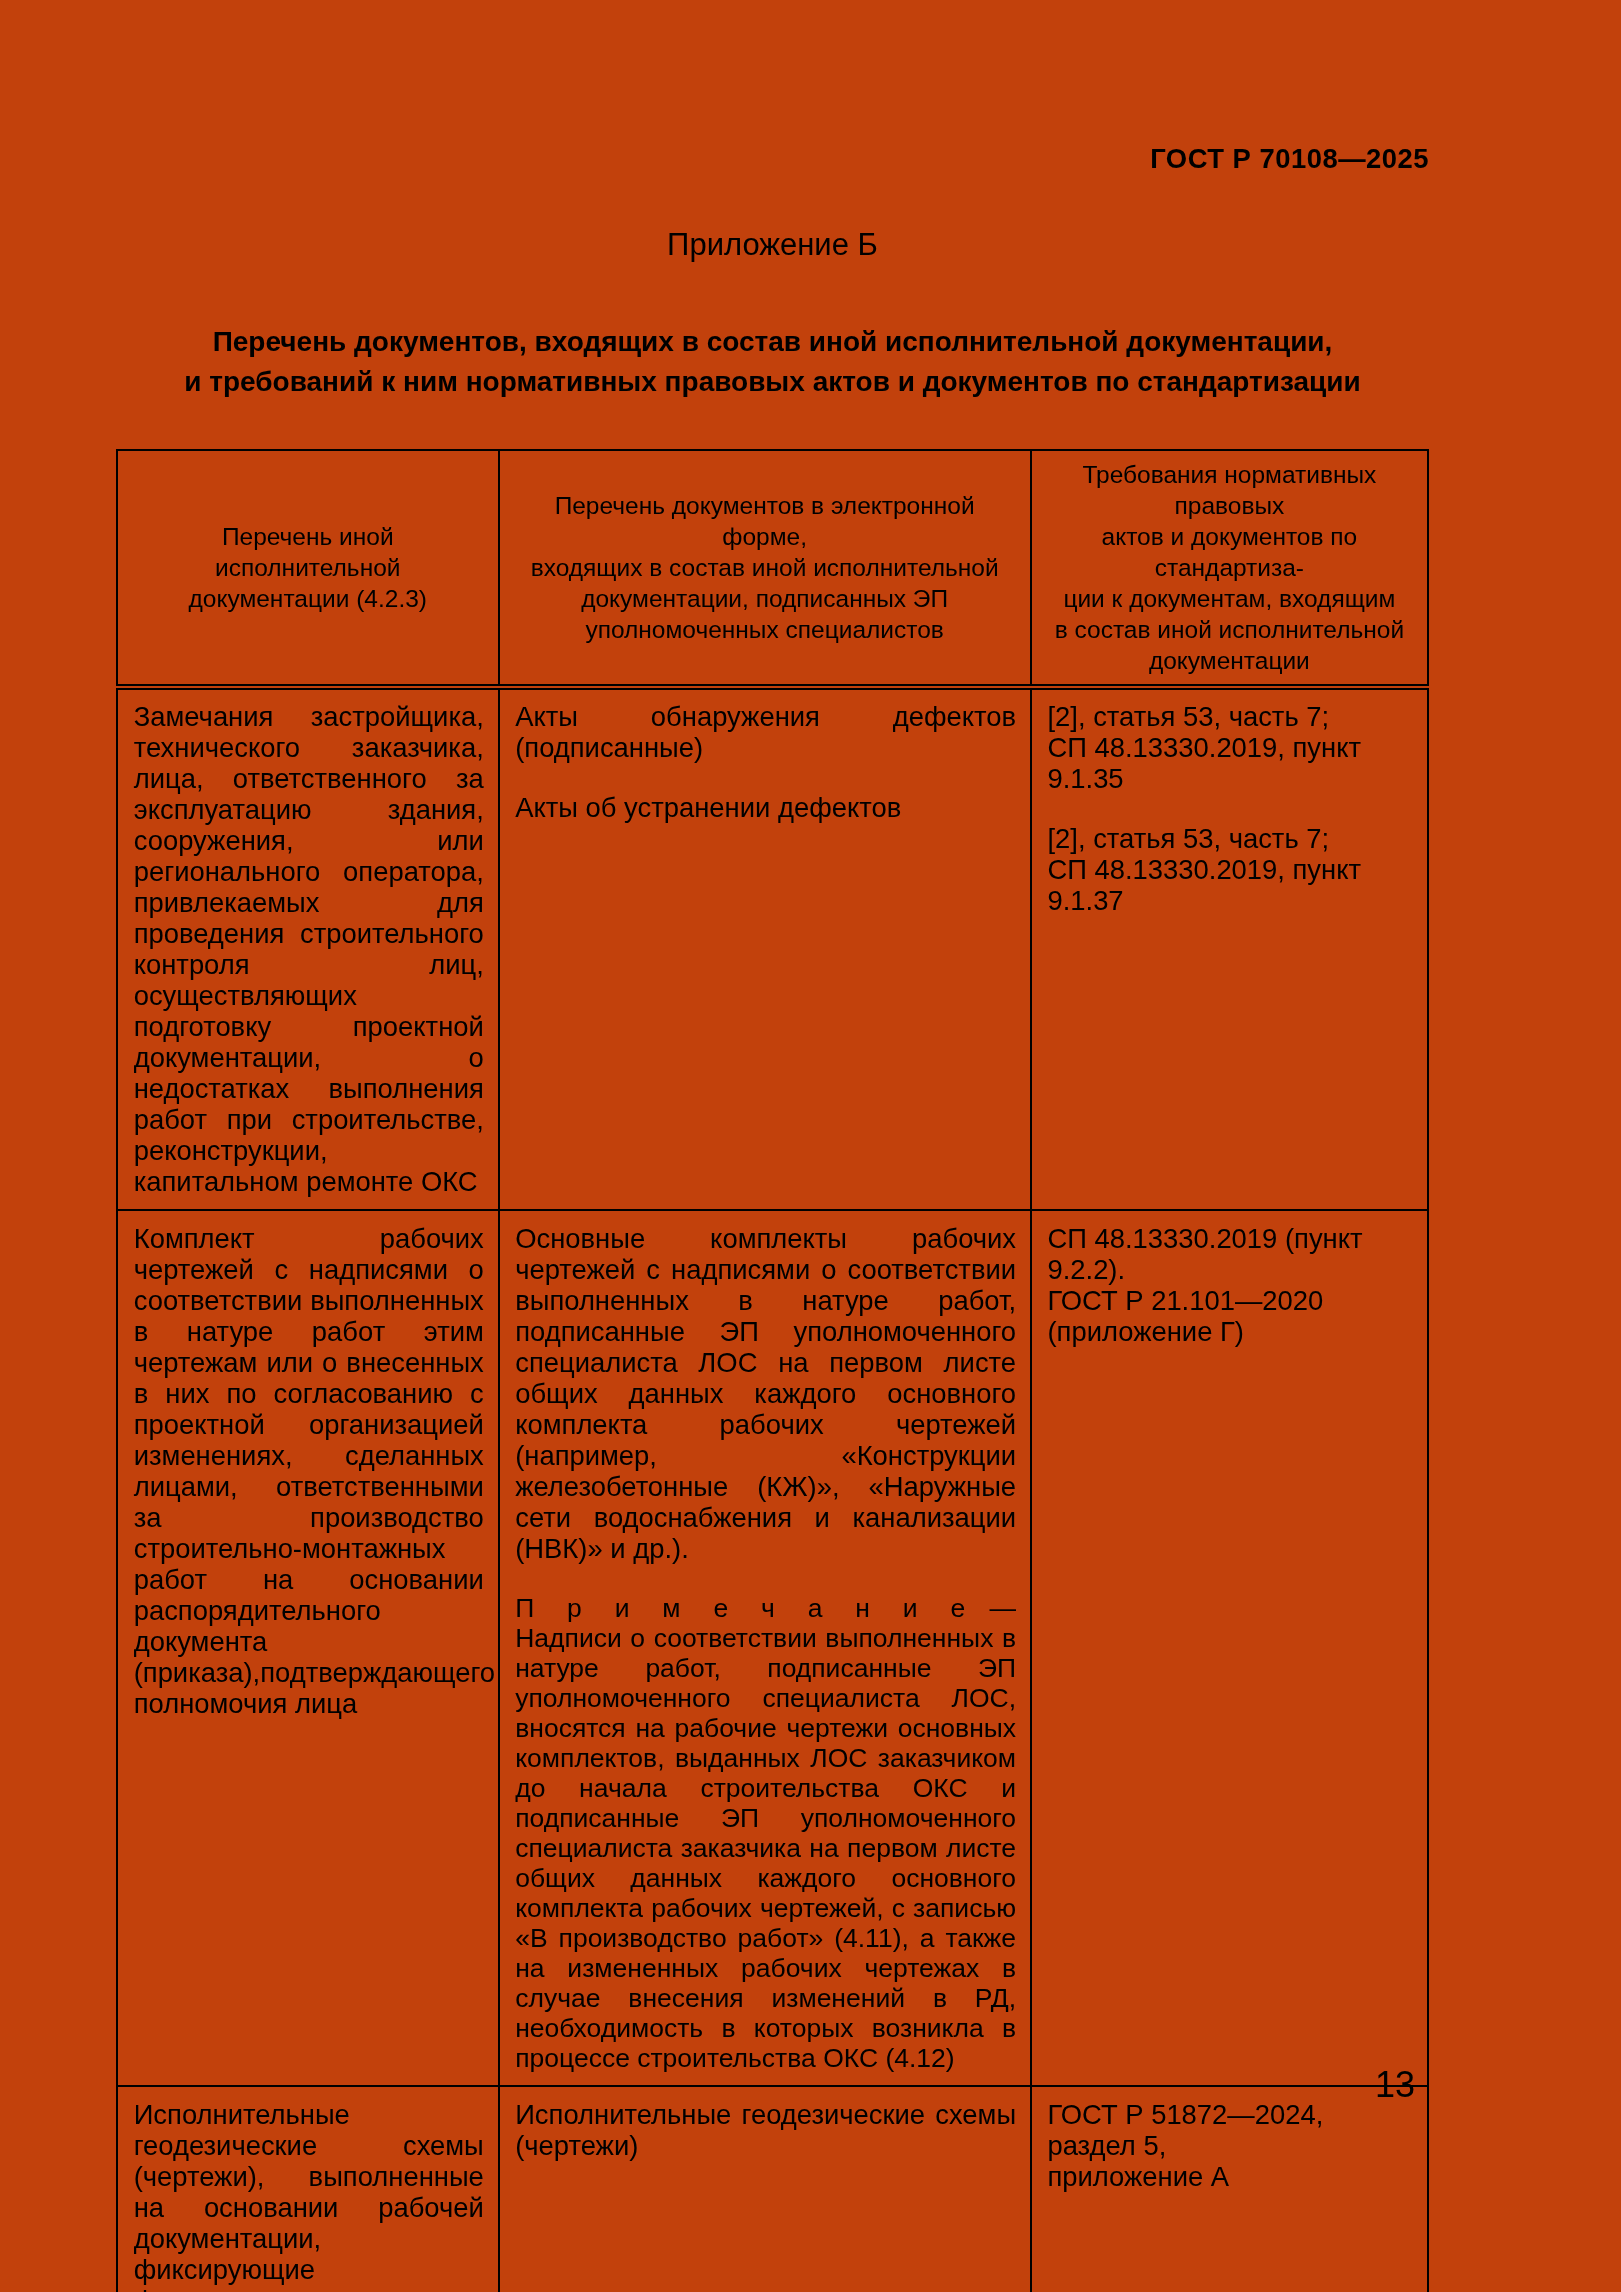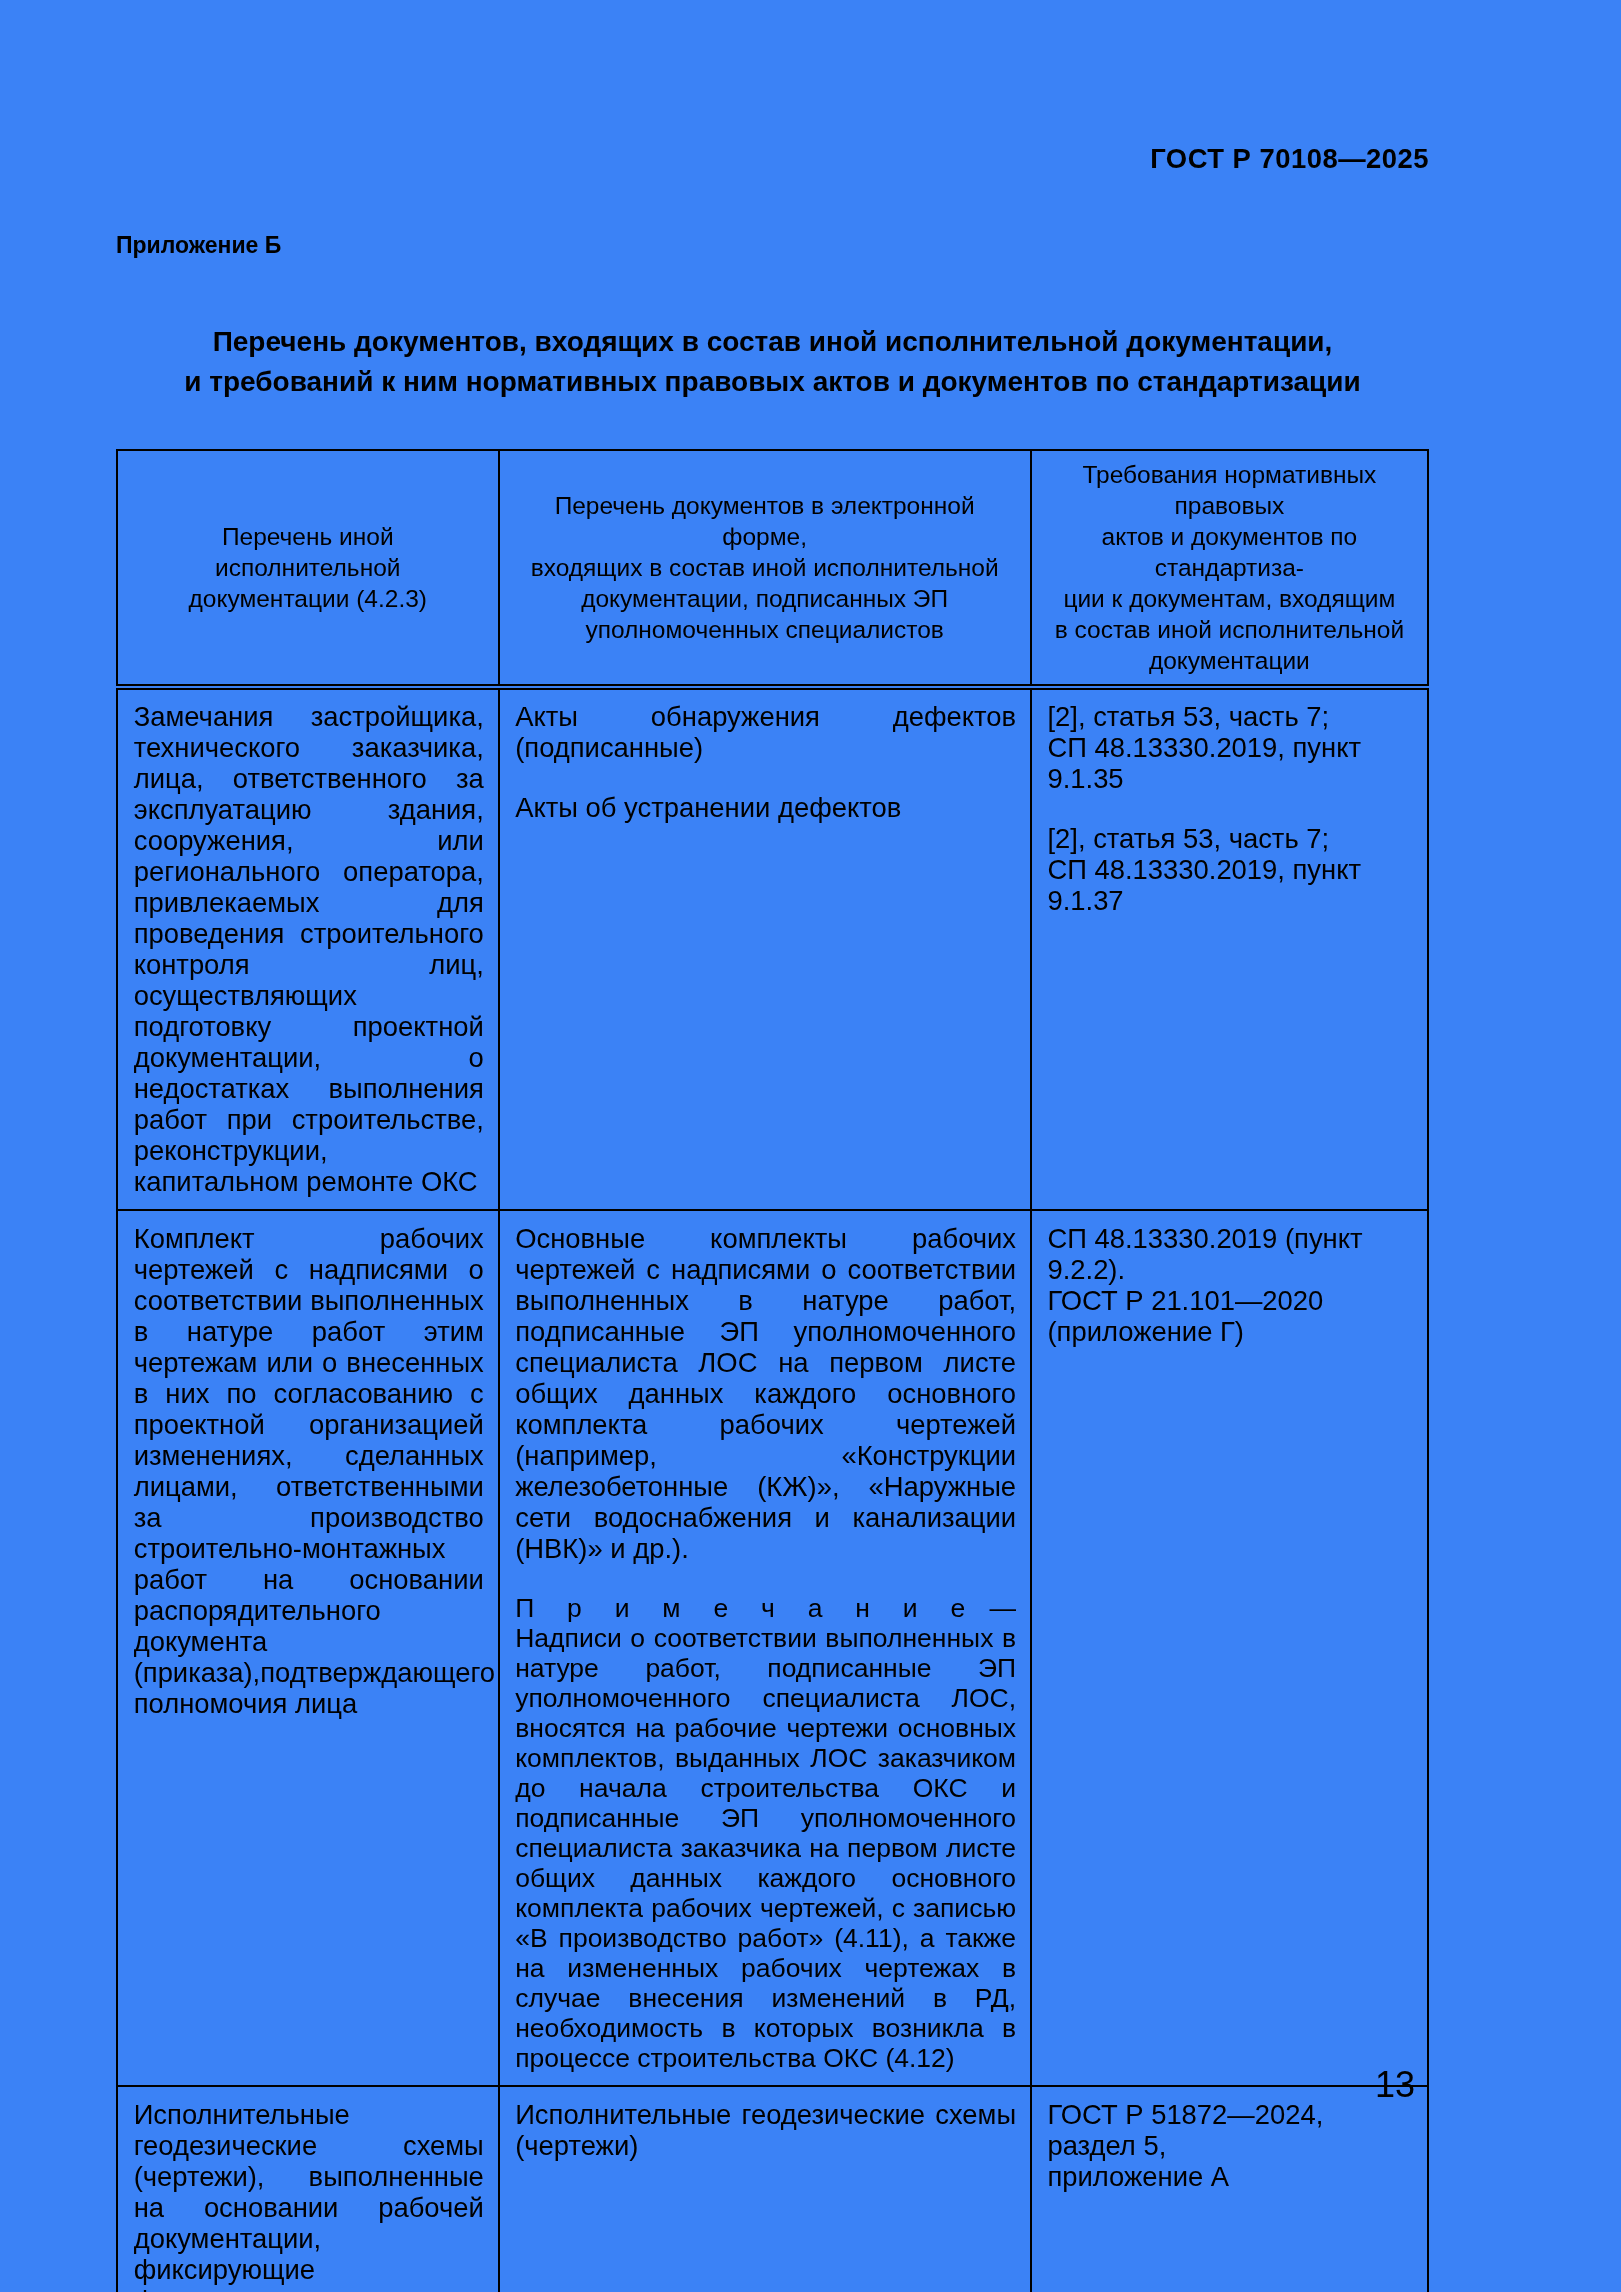--- a/index.html
+++ b/index.html
@@ -1,40 +1,40 @@
 <!DOCTYPE html>
 <html lang="ru"><head>
 <meta charset="utf-8">
 <style>
   html, body { margin: 0; padding: 0; background: #ffffff; }
   .page {
     position: relative;
     width: 1621px;
     height: 2293px;
-    background: #3b82f6;
+    background: #c2410c;
     color: #000000;
     font-family: "Liberation Sans", sans-serif;
     overflow: hidden;
   }
   .doc-number {
     position: absolute;
     top: 143px;
     right: 192px;
     font-size: 27.4px;
     font-weight: bold;
     letter-spacing: 0.5px;
   }
   .appendix {
     position: absolute;
     top: 226px;
     left: 116px;
     width: 1313px;
-    text-align: left;
-    font-size: 23px;
-    font-weight: bold;
+    text-align: center;
+    font-size: 31px;
+    font-weight: normal;
     line-height: 38px;
   }
   .main-title {
     position: absolute;
     top: 322px;
     left: 96px;
     width: 1353px;
     text-align: center;
     font-size: 28px;
     font-weight: bold;

